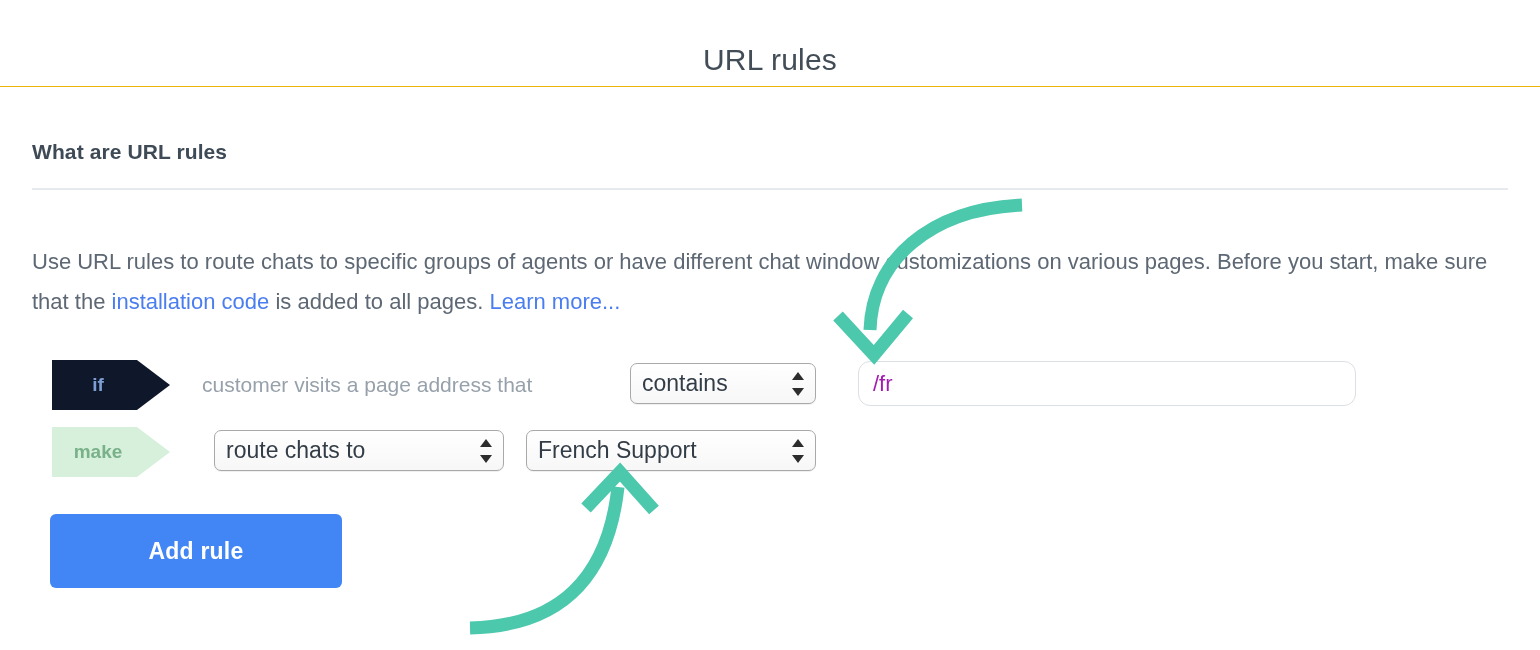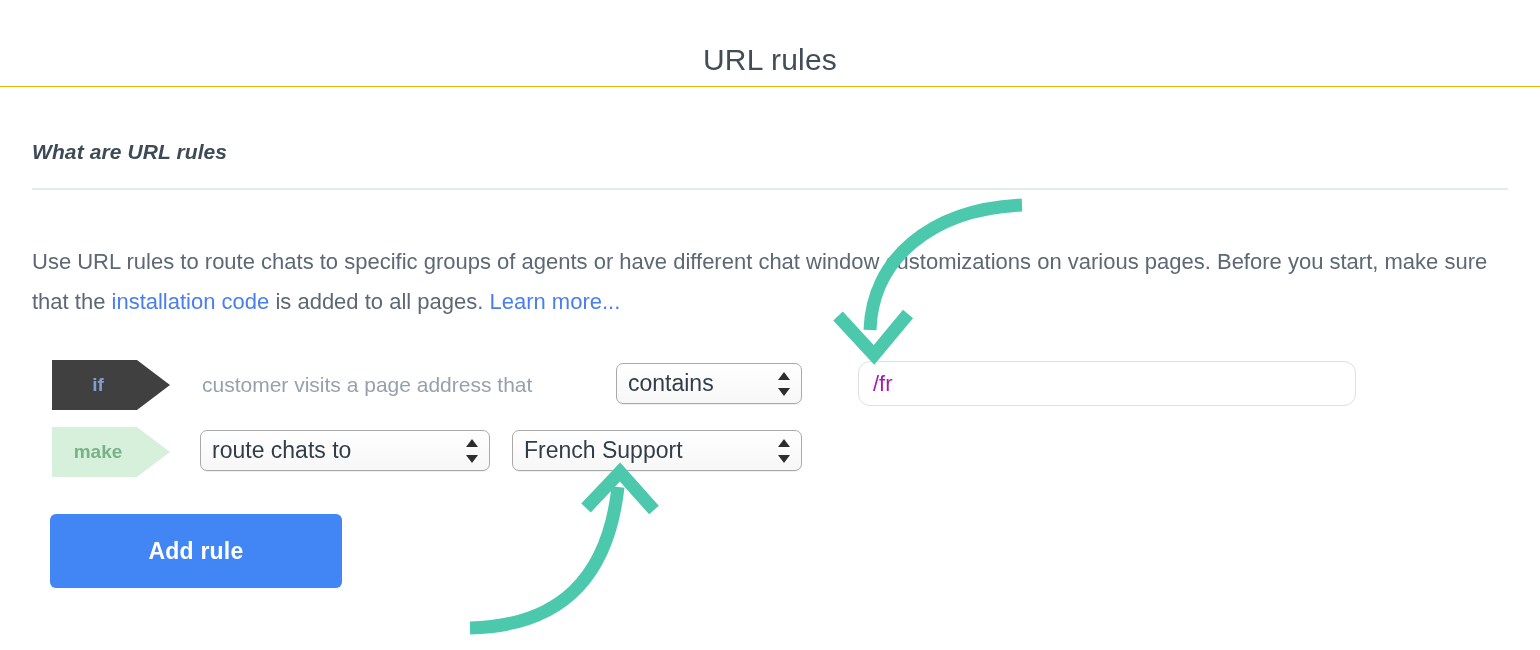--- a/index.html
+++ b/index.html
@@ -46,21 +46,20 @@
     top: 140px;
     width: 1476px;
   }
   .section-heading {
     font-size: 21px;
     font-weight: 700;
     color: #3e4a55;
     margin: 0;
     padding: 0 0 24px 0;
     letter-spacing: 0.1px;
-    font-style: italic;
   }
   .section-rule {
     height: 2px;
     background: #e6eaee;
     width: 1476px;
   }
 
   
   .description {
     position: absolute;
@@ -96,21 +95,21 @@
     font-weight: 700;
     display: flex;
     align-items: center;
     justify-content: center;
     box-sizing: border-box;
     padding-right: 26px;
   }
   .badge-if {
     left: 52px;
     top: 360px;
-    background: #404040;
+    background: #0f172a;
     color: #7e9fd4;
   }
   .badge-then {
     left: 52px;
     top: 427px;
     background: #d6f0dc;
     color: #79b189;
   }
 
   .static-text {
@@ -134,20 +133,21 @@
     border-radius: 7px;
     height: 41px;
     font-size: 23px;
     color: #333d47;
     font-family: "Liberation Sans", sans-serif;
     display: flex;
     align-items: center;
     padding: 0 34px 0 11px;
     white-space: nowrap;
     box-shadow: 0 1px 0 rgba(0,0,0,0.06);
+    margin-left: 14px;
   }
   .nselect .arrows {
     position: absolute;
     right: 11px;
     top: 50%;
     transform: translateY(-50%);
     width: 12px;
     height: 24px;
     display: flex;
     flex-direction: column;

